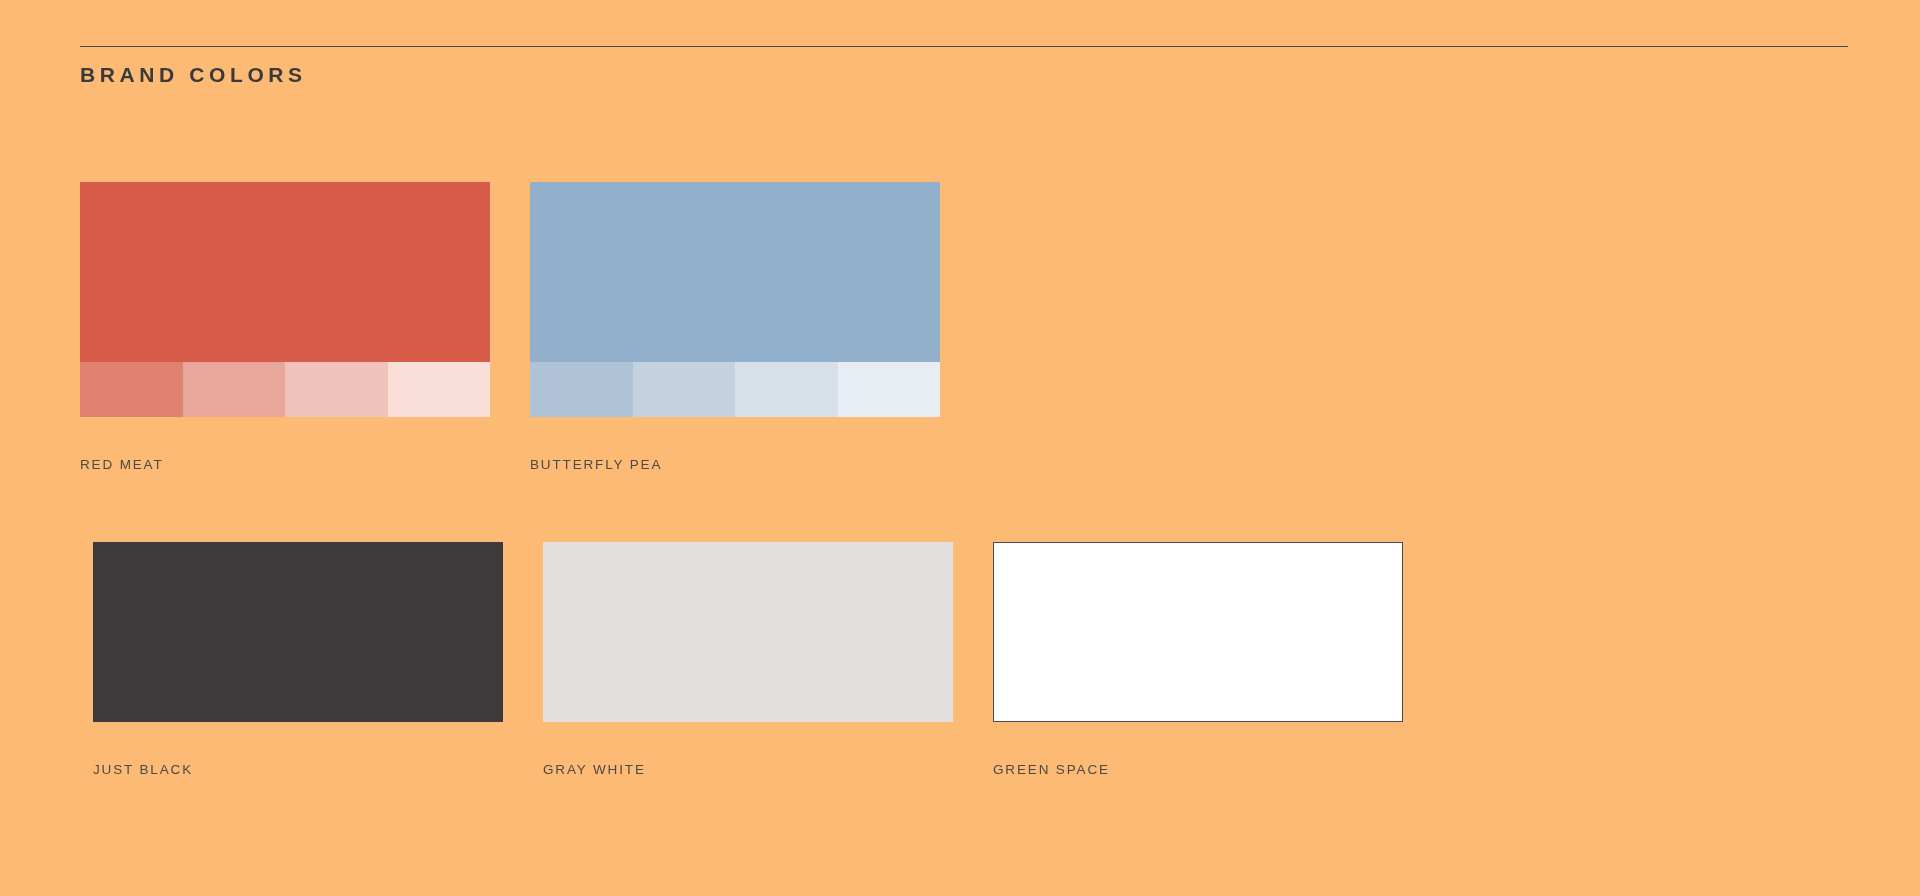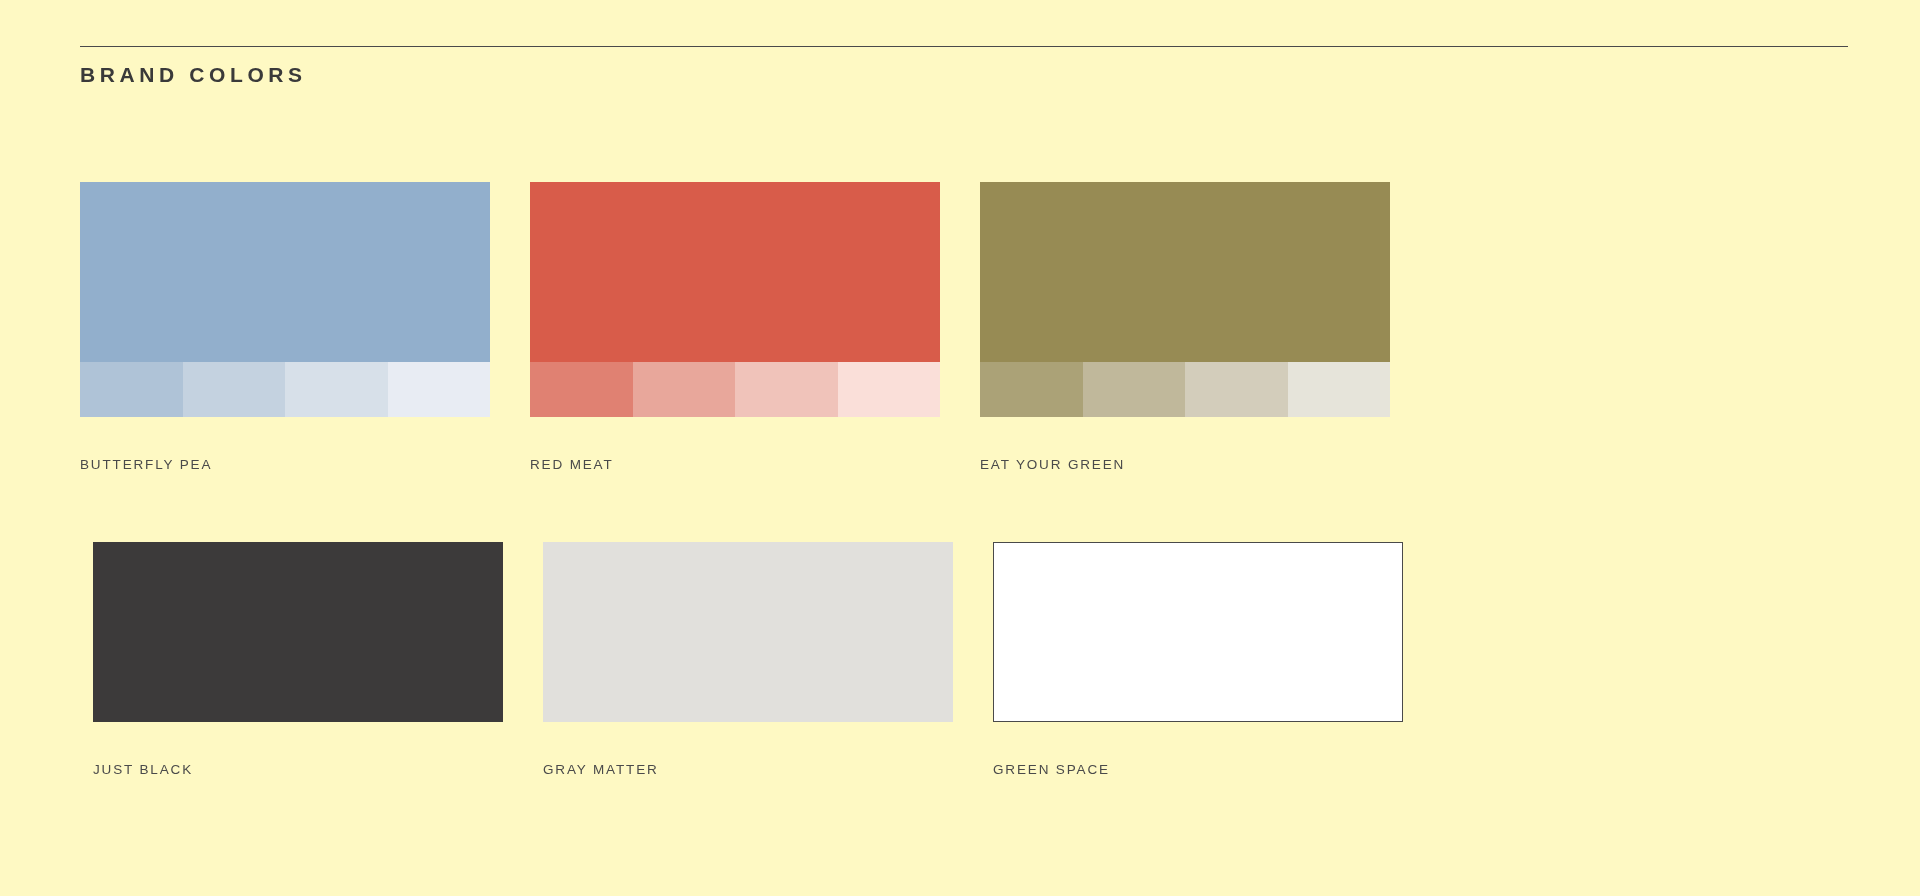--- a/index.html
+++ b/index.html
@@ -10,21 +10,21 @@
     height: 896px;
     background: #ffffff;
     font-family: "Liberation Sans", sans-serif;
     -webkit-font-smoothing: antialiased;
   }
 
   .page {
     position: relative;
     width: 1920px;
     height: 896px;
-    background: #fef9c3;
+    background: #fdba74;
     overflow: hidden;
   }
 
   
   .header {
     position: absolute;
     left: 80px;
     top: 46px;
     width: 1768px;
   }
@@ -117,58 +117,48 @@
 
   <div class="header">
     <div class="header-rule"></div>
     <h1 class="page-title">BRAND COLORS</h1>
   </div>
 
   <div class="swatch-grid">
 
     <div class="swatch-row row-one">
         <div class="swatch-cell">
-          <div class="swatch-main" style="background: rgb(146, 175, 204); width: 410px;"></div>
-          <div class="tint-strip" style="width: 410px;">
-            <div class="tint-step" style="background: rgb(175, 195, 215);"></div>
-            <div class="tint-step" style="background: rgb(196, 210, 224);"></div>
-            <div class="tint-step" style="background: rgb(215, 224, 233);"></div>
-            <div class="tint-step" style="background: rgb(232, 236, 243);"></div>
-          </div>
-          <div class="swatch-label">BUTTERFLY PEA</div>
-        </div>
-        <div class="swatch-cell">
           <div class="swatch-main" style="background: rgb(216, 92, 74); width: 410px;"></div>
           <div class="tint-strip" style="width: 410px;">
             <div class="tint-step" style="background: rgb(224, 129, 114);"></div>
             <div class="tint-step" style="background: rgb(232, 167, 155);"></div>
             <div class="tint-step" style="background: rgb(240, 195, 186);"></div>
             <div class="tint-step" style="background: rgb(250, 223, 217);"></div>
           </div>
           <div class="swatch-label">RED MEAT</div>
         </div>
         <div class="swatch-cell">
-          <div class="swatch-main" style="background: rgb(151, 139, 84); width: 410px;"></div>
+          <div class="swatch-main" style="background: rgb(146, 175, 204); width: 410px;"></div>
           <div class="tint-strip" style="width: 410px;">
-            <div class="tint-step" style="background: rgb(171, 162, 119);"></div>
-            <div class="tint-step" style="background: rgb(192, 184, 155);"></div>
-            <div class="tint-step" style="background: rgb(211, 205, 187);"></div>
-            <div class="tint-step" style="background: rgb(230, 228, 218);"></div>
+            <div class="tint-step" style="background: rgb(175, 195, 215);"></div>
+            <div class="tint-step" style="background: rgb(196, 210, 224);"></div>
+            <div class="tint-step" style="background: rgb(215, 224, 233);"></div>
+            <div class="tint-step" style="background: rgb(232, 236, 243);"></div>
           </div>
-          <div class="swatch-label">EAT YOUR GREEN</div>
+          <div class="swatch-label">BUTTERFLY PEA</div>
         </div>
       </div>
     <div class="swatch-row row-two">
         <div class="swatch-cell">
           <div class="swatch-main" style="background: rgb(60, 58, 58); width: 410px;"></div>
           <div class="swatch-label">JUST BLACK</div>
         </div>
         <div class="swatch-cell">
           <div class="swatch-main" style="background: rgb(225, 224, 220); width: 410px;"></div>
-          <div class="swatch-label">GRAY MATTER</div>
+          <div class="swatch-label">GRAY WHITE</div>
         </div>
         <div class="swatch-cell">
           <div class="swatch-main bordered" style="background: rgb(255, 255, 255); width: 410px;"></div>
           <div class="swatch-label">GREEN SPACE</div>
         </div>
       </div>
 
   </div>
 
 </div>

